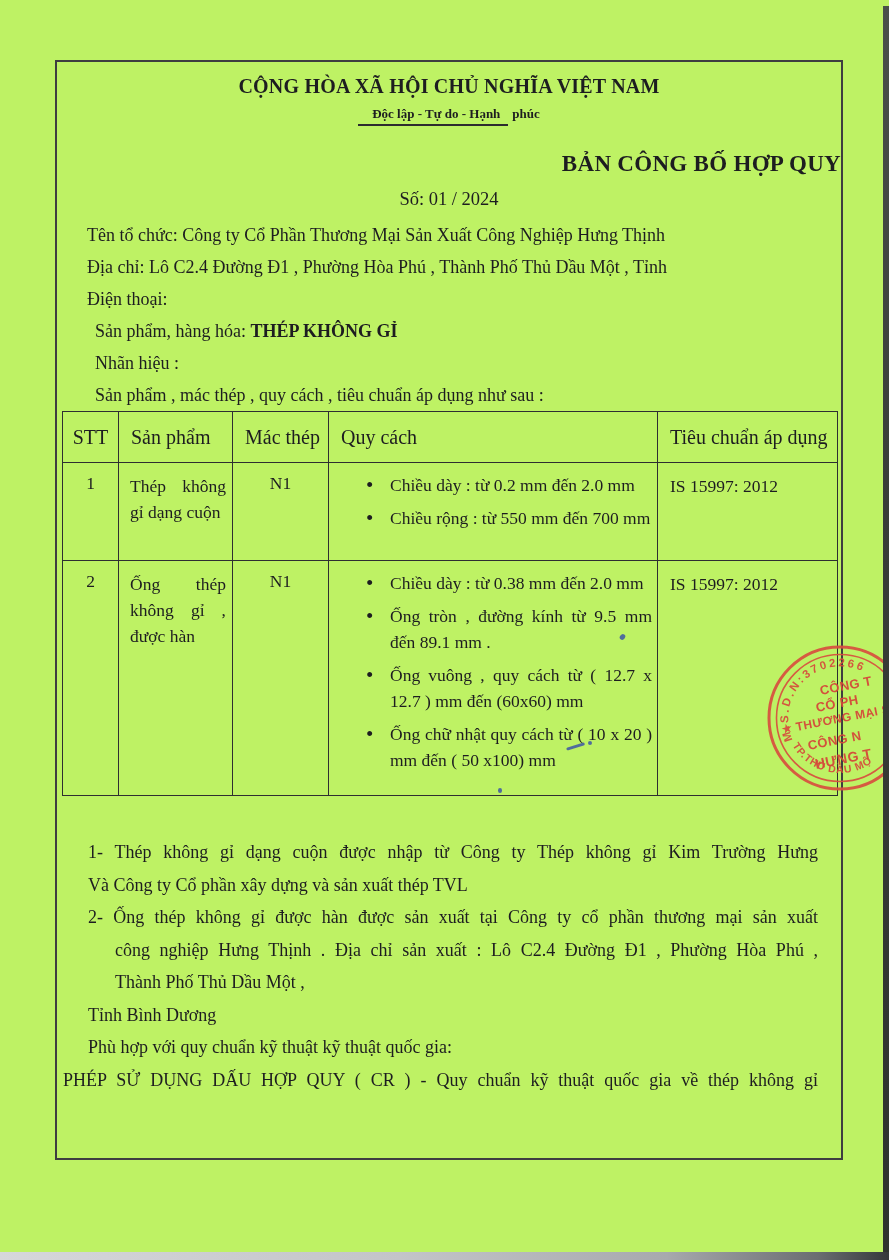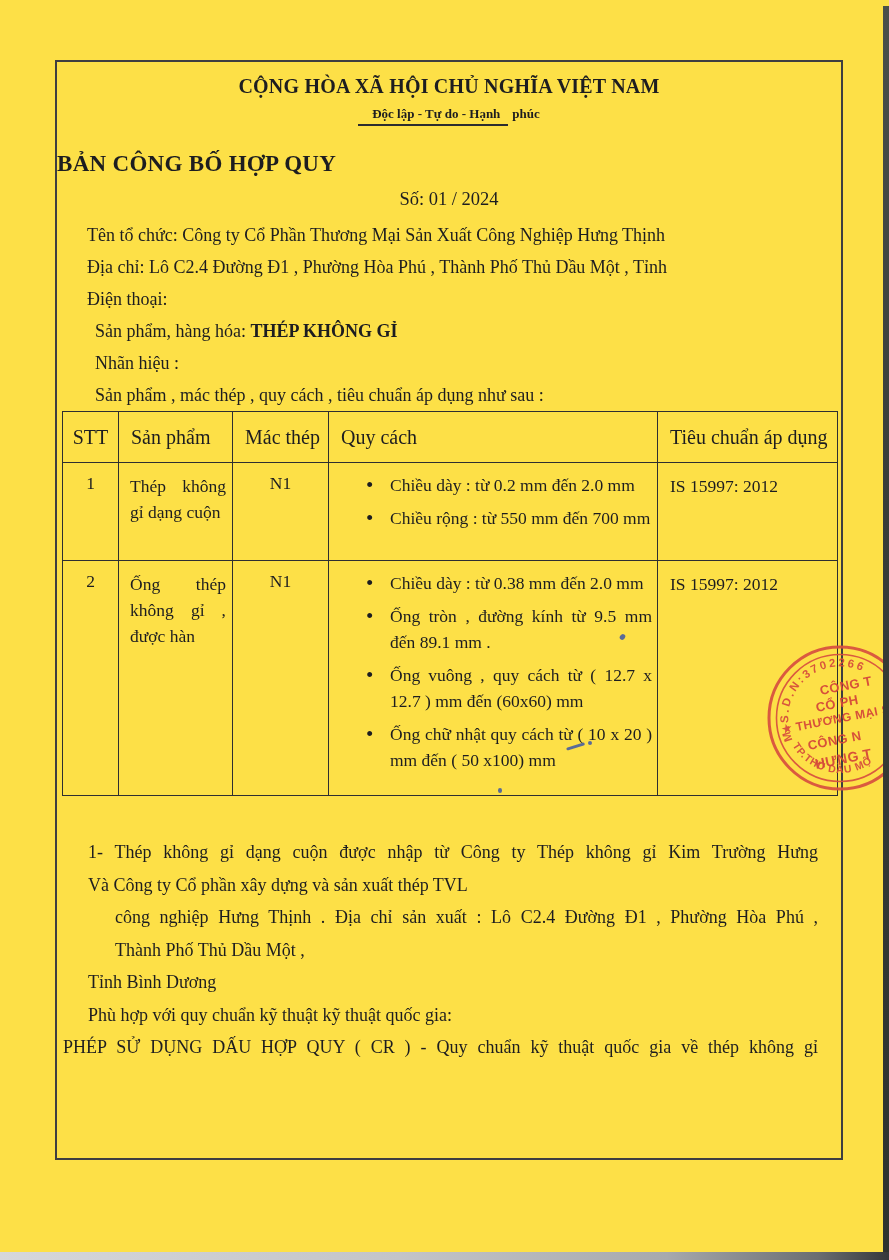--- a/index.html
+++ b/index.html
@@ -1,32 +1,32 @@
 <!DOCTYPE html>
 <html><head>
 <meta charset="utf-8">
 <style>
   html,body { margin:0; padding:0; background:#ffffff; }
   .page {
     position:relative; width:889px; height:1260px;
-    background:#fde047; overflow:hidden;
+    background:#bef264; overflow:hidden;
     font-family:"Liberation Serif","DejaVu Serif",serif;
     color:#1d1d20;
   }
   .frame {
     position:absolute; left:55px; top:60px; width:784px; height:1096px;
     border:2px solid #3e3e40; background:transparent;
   }
   
   .nat-header { margin-top:12px; text-align:center; }
   .country { font-size:20px; font-weight:bold; line-height:24px; letter-spacing:0.2px; }
   .motto { margin-top:5px; font-size:13px; font-weight:bold; line-height:22px; }
   .motto .ul { border-bottom:2px solid #2c2c2e; padding:0 8px 3px 14px; }
   .motto .rest { padding-left:4px; }
-  .doc-title { margin-top:25px; text-align:left; font-size:23px; font-weight:bold; line-height:28px; letter-spacing:0.3px; }
+  .doc-title { margin-top:25px; text-align:right; font-size:23px; font-weight:bold; line-height:28px; letter-spacing:0.3px; }
   .doc-number { margin-top:9px; text-align:center; font-size:18.5px; line-height:24px; }
   
   .info { margin:8px 24px 0 30px; font-size:18px; line-height:32px; }
   .info .ind { padding-left:8px; }
   .bold { font-weight:bold; }
   
   table.ptable {
     border-collapse:collapse; table-layout:fixed;
     margin:0 0 0 5px; width:775px;
     font-size:17.5px;
@@ -158,20 +158,21 @@
             </ul>
           </td>
           <td class="std">IS 15997: 2012</td>
         </tr>
       </tbody>
     </table>
 
     <div class="notes">
       <div class="note jl">1- Thép không gỉ dạng cuộn được nhập từ Công ty Thép không gỉ Kim Trường Hưng</div>
       <div class="note">Và Công ty Cổ phần xây dựng và sản xuất thép TVL</div>
+      <div class="note jl">2- Ống thép không gỉ được hàn được sản xuất tại Công ty cổ phần thương mại sản xuất</div>
       <div class="note indent jl">công nghiệp Hưng Thịnh . Địa chỉ sản xuất : Lô C2.4 Đường Đ1 , Phường Hòa Phú ,</div>
       <div class="note indent">Thành Phố Thủ Dầu Một ,</div>
       <div class="note">Tỉnh Bình Dương</div>
       <div class="note">Phù hợp với quy chuẩn kỹ thuật kỹ thuật quốc gia:</div>
       <div class="note conform2 jl">PHÉP SỬ DỤNG DẤU HỢP QUY ( CR ) - Quy chuẩn kỹ thuật quốc gia về thép không gỉ</div>
     </div>
 
   </div>
 
   <div class="stamp">

